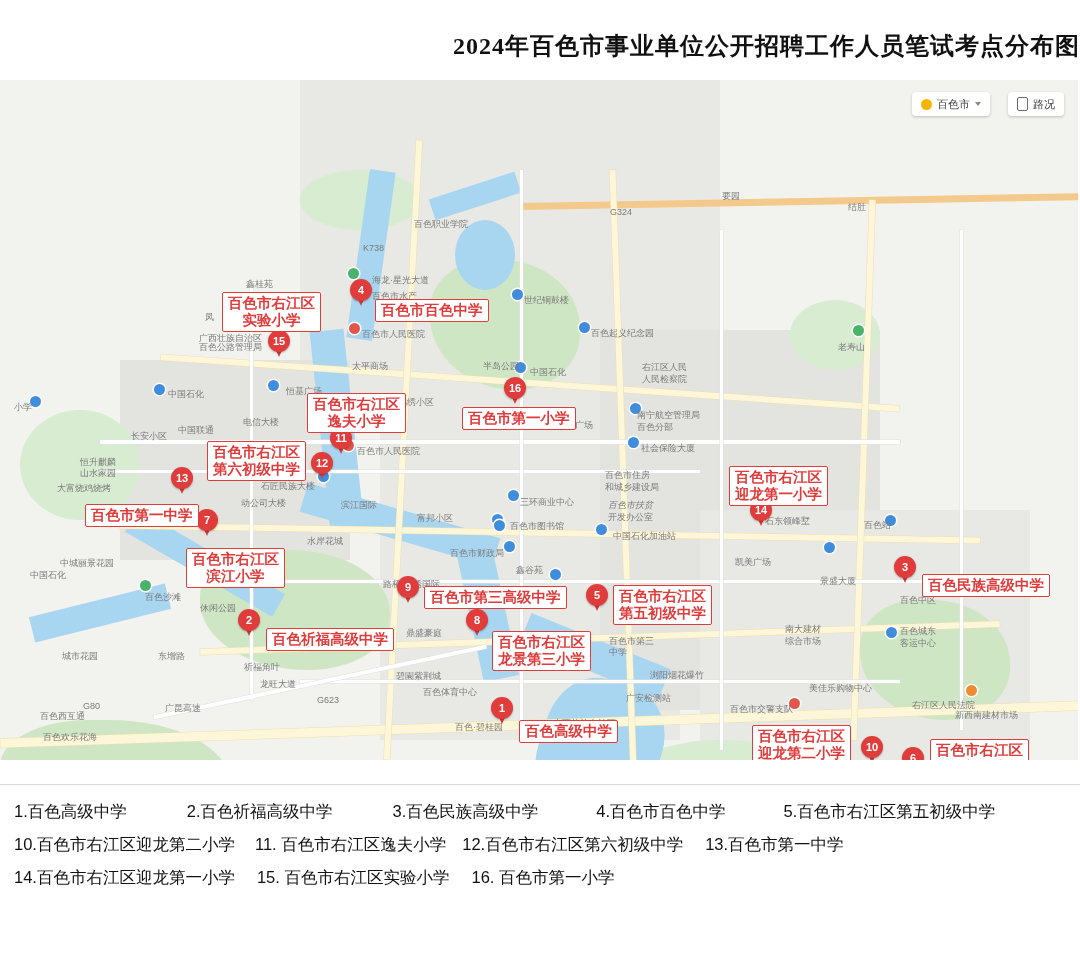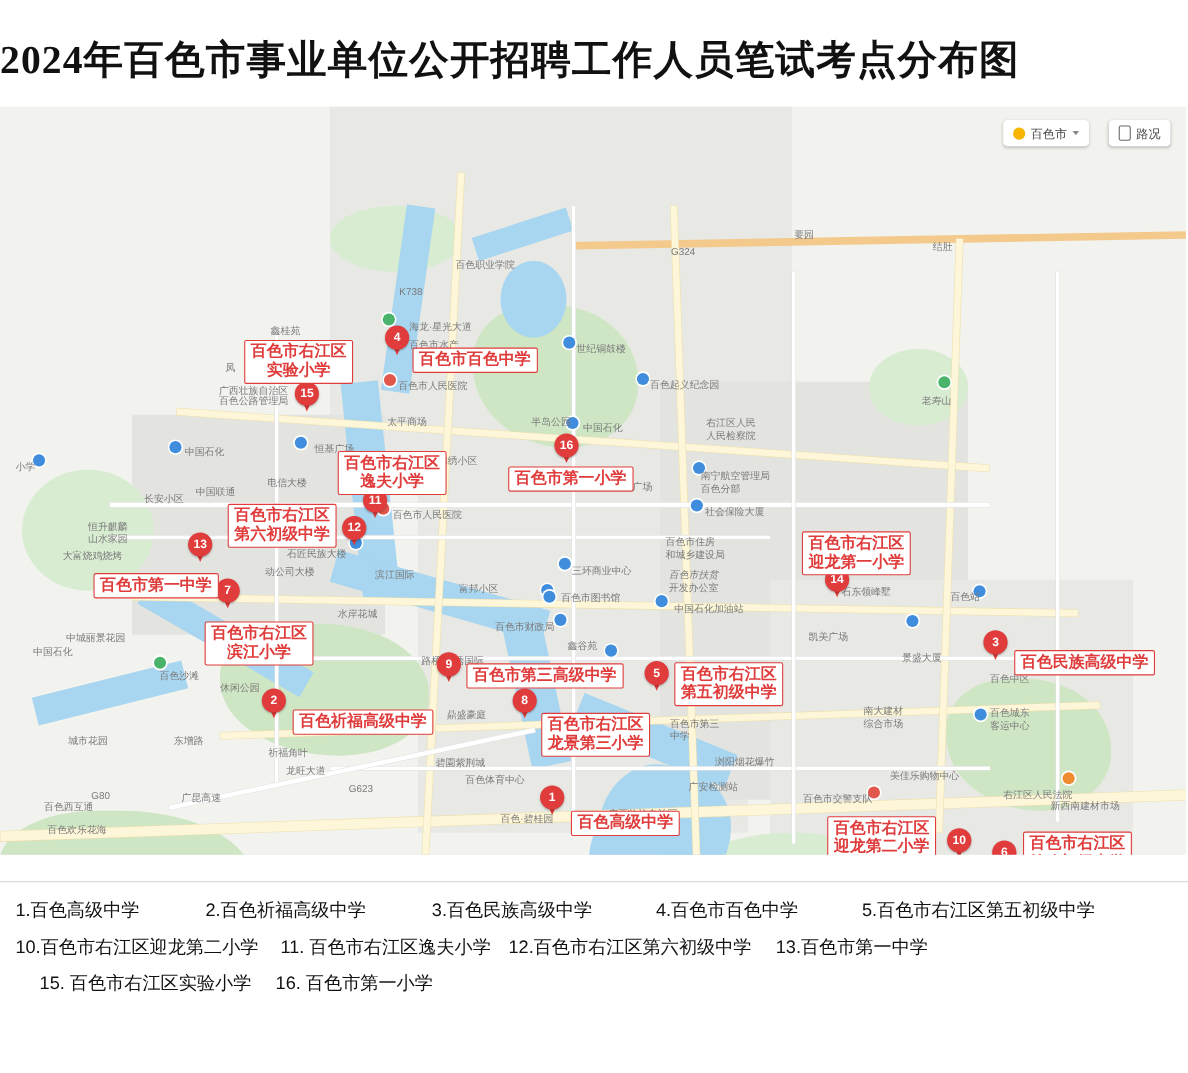--- a/index.html
+++ b/index.html
@@ -8,24 +8,24 @@
     background: #ffffff;
   }
   body {
     width: 1080px;
     height: 975px;
     font-family: "Liberation Sans", sans-serif;
     overflow: hidden;
     position: relative;
   }
   #page-title {
-    text-align: left;
+    text-align: right;
     font-family: "Liberation Serif", serif;
     font-weight: bold;
-    font-size: 36px;
+    font-size: 24px;
     color: #111;
     letter-spacing: 1px;
     padding: 30px 0 18px 0;
     margin: 0;
   }
   
   #map {
     position: relative;
     width: 1078px;
     height: 680px;
@@ -489,16 +489,17 @@
       <span class="legend-item" style="margin-left: 58px;">4.百色市百色中学</span>
       <span class="legend-item" style="margin-left: 58px;">5.百色市右江区第五初级中学</span>
     </div>
     <div class="legend-row">
       <span class="legend-item" style="margin-left: 0px;">10.百色市右江区迎龙第二小学</span>
       <span class="legend-item" style="margin-left: 20px;">11. 百色市右江区逸夫小学</span>
       <span class="legend-item" style="margin-left: 16px;">12.百色市右江区第六初级中学</span>
       <span class="legend-item" style="margin-left: 22px;">13.百色市第一中学</span>
     </div>
     <div class="legend-row">
+      <span class="legend-item" style="margin-left: 0px;">14.百色市右江区迎龙第一小学</span>
       <span class="legend-item" style="margin-left: 22px;">15. 百色市右江区实验小学</span>
       <span class="legend-item" style="margin-left: 22px;">16. 百色市第一小学</span>
     </div>
   </div>
 
 </body></html>

